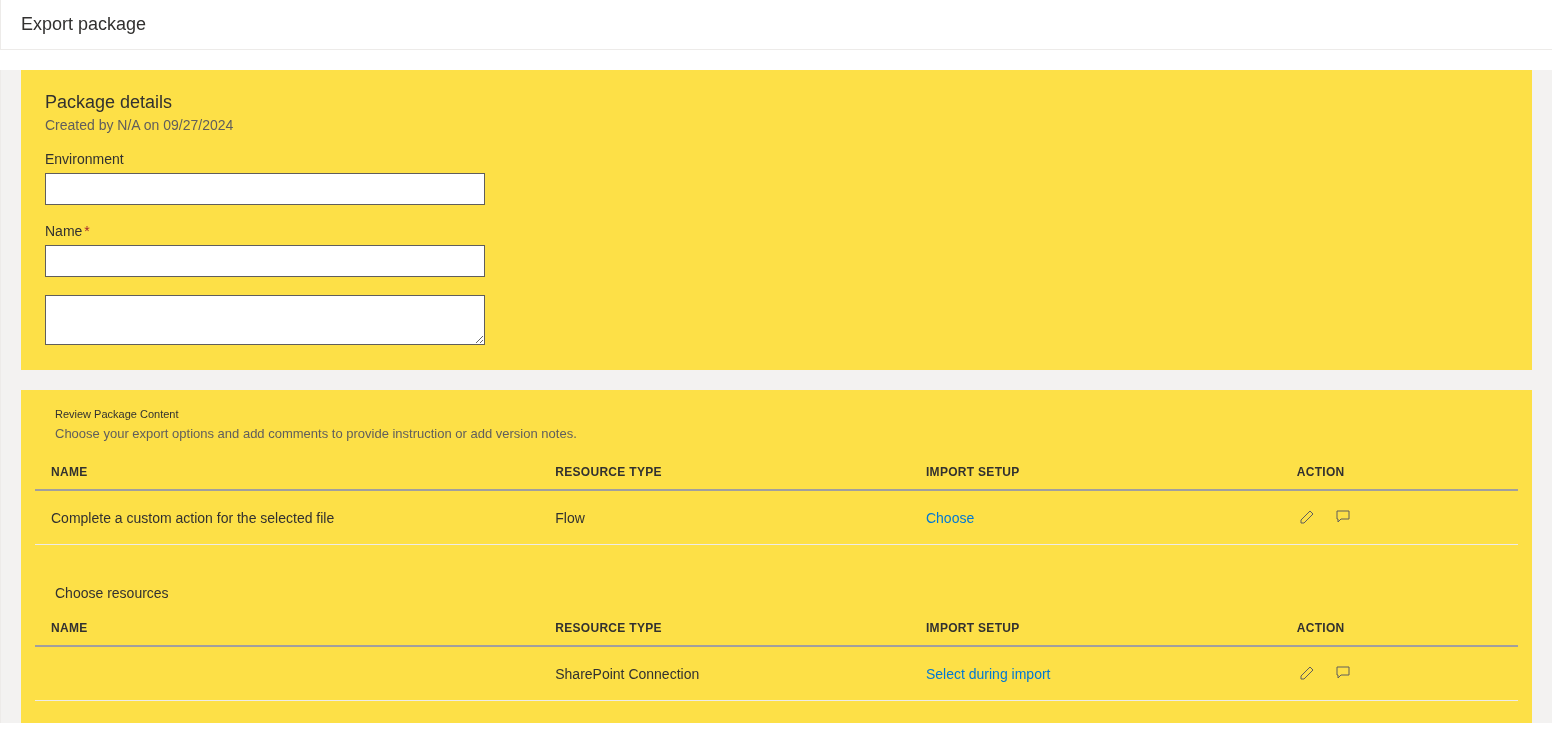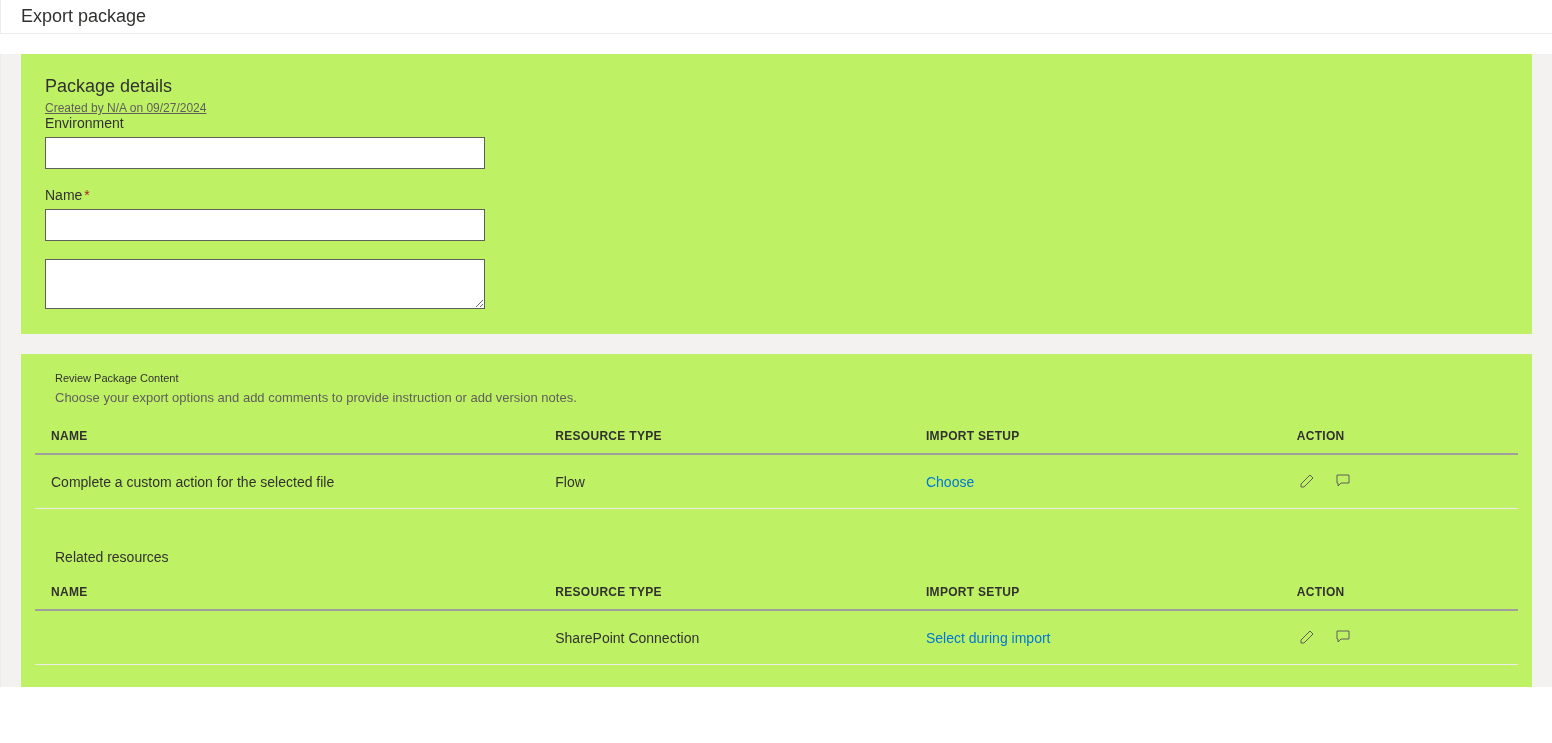--- a/index.html
+++ b/index.html
@@ -10,51 +10,51 @@
     body {
       font-family: "Segoe UI", -apple-system, BlinkMacSystemFont, sans-serif;
       background: #ffffff;
       color: #323130;
       font-size: 14px;
     }
     .page {
       width: 100%;
     }
     .header-bar {
-      padding: 6px 20px;
+      padding: 14px 20px;
       border-bottom: 1px solid #edebe9;
       border-left: 1px solid #edebe9;
       font-size: 18px;
       font-weight: 400;
       color: #323130;
     }
     .content-wrap {
       background: #f3f2f1;
       padding: 0;
       border-left: 1px solid #edebe9;
     }
     .panel {
-      background: #bef264;
+      background: #fde047;
       margin: 20px;
       padding: 22px 24px;
     }
     .panel.review {
       margin-top: 0;
       padding: 18px 14px 22px 14px;
     }
     .section-title {
       font-size: 18px;
       font-weight: 400;
       color: #323130;
       margin-bottom: 4px;
     }
     .section-subtitle {
-      font-size: 12px;
+      font-size: 14px;
       color: #605e5c;
-      text-decoration: underline;
+      margin-bottom: 18px;
     }
     .form-group {
       margin-bottom: 18px;
     }
     .form-label {
       display: block;
       font-size: 14px;
       color: #323130;
       margin-bottom: 6px;
     }
@@ -199,21 +199,21 @@
               <span class="icon-btn">
                 <svg viewBox="0 0 16 16" fill="none" stroke="currentColor" stroke-width="1">
                   <path d="M2 2 H14 V10 H6 L3 13 V10 H2 Z"></path>
                 </svg>
               </span>
             </td>
           </tr>
         </tbody>
       </table>
 
-      <div class="related-title">Related resources</div>
+      <div class="related-title">Choose resources</div>
 
       <table>
         <thead>
           <tr>
             <th class="col-name">NAME</th>
             <th class="col-type">RESOURCE TYPE</th>
             <th class="col-import">IMPORT SETUP</th>
             <th class="col-action">ACTION</th>
           </tr>
         </thead>

